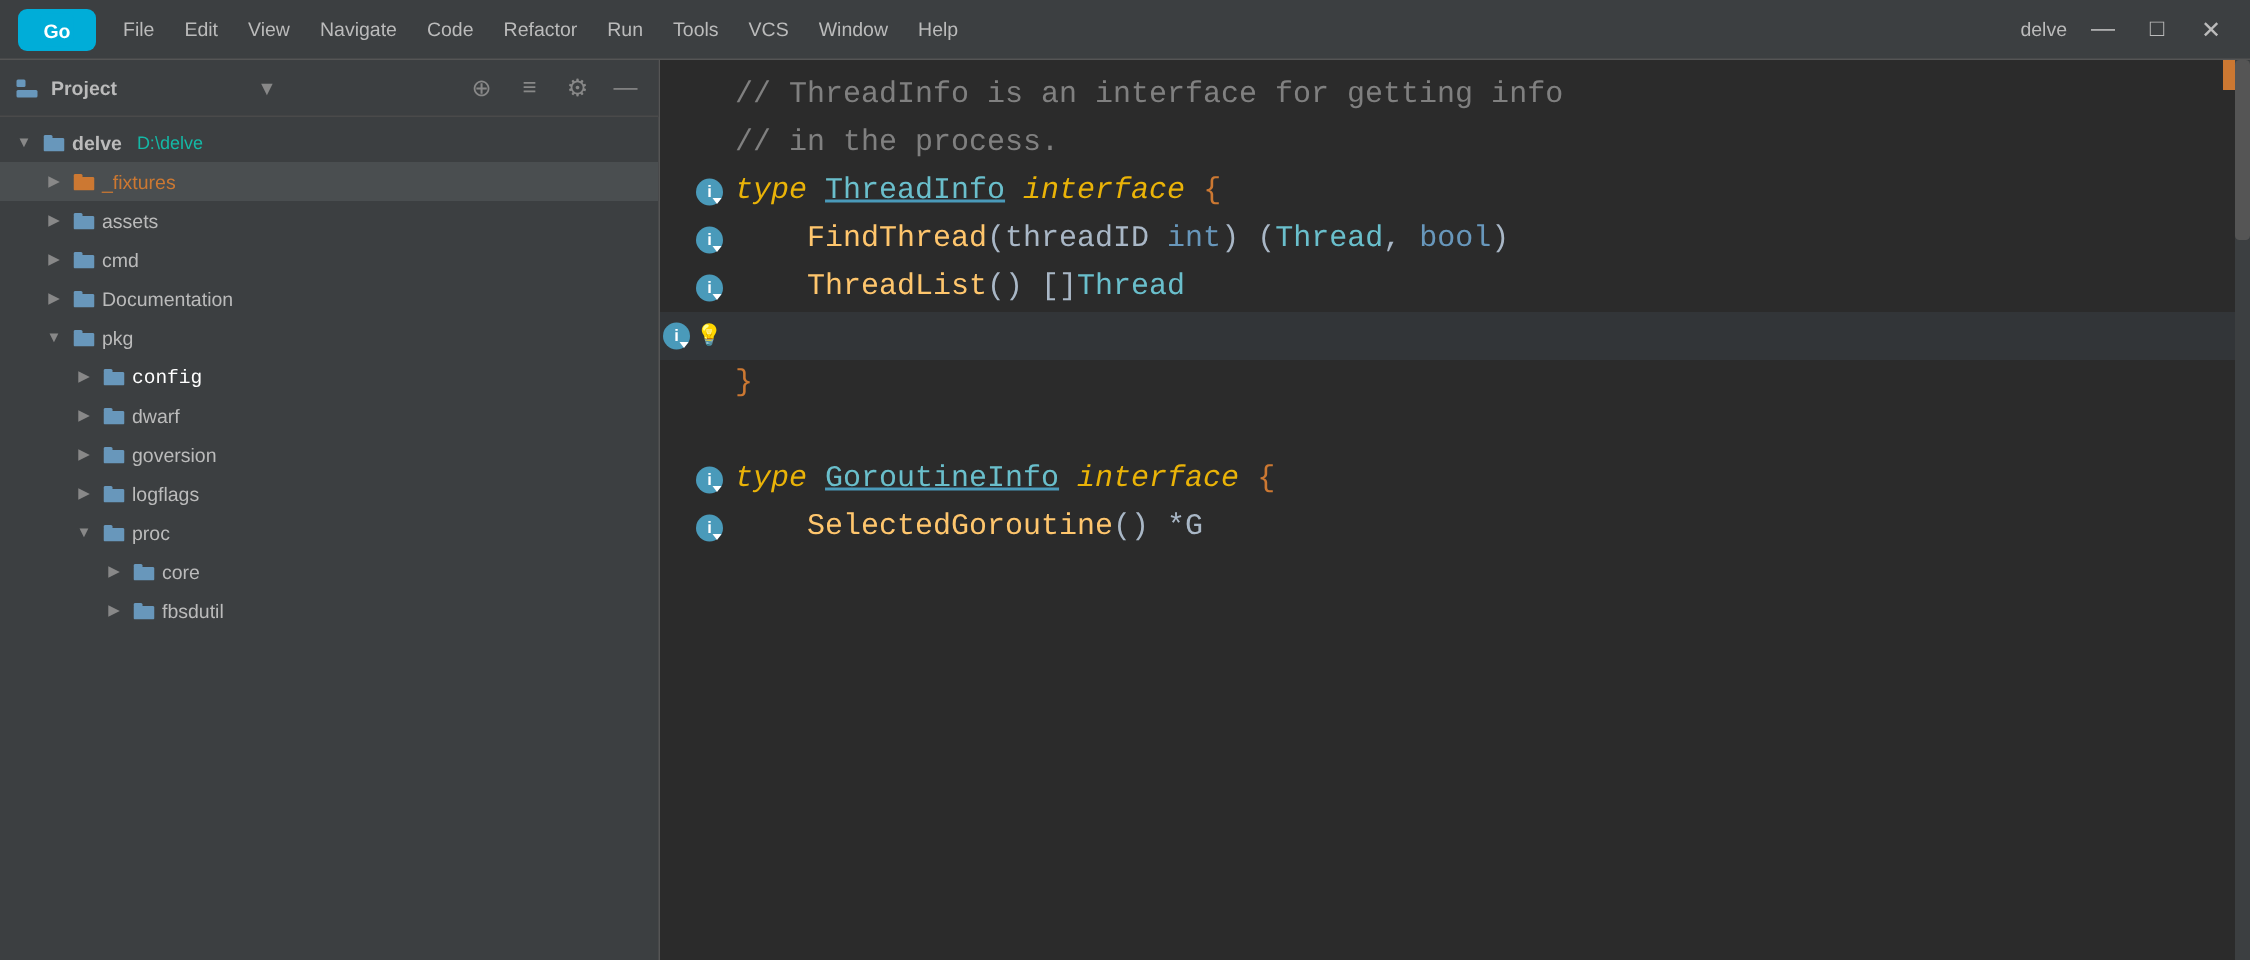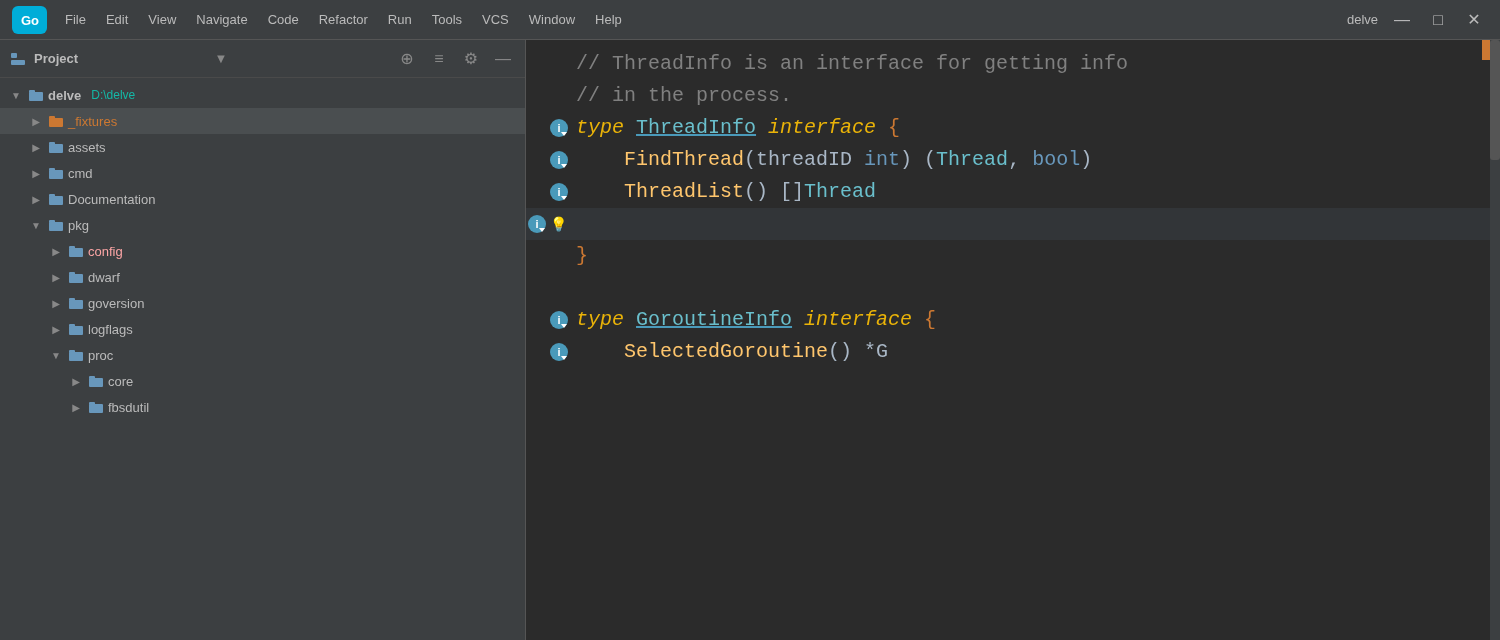--- a/index.html
+++ b/index.html
@@ -18,21 +18,21 @@
       display: flex;
       align-items: center;
       background: #3c3f41;
       height: 40px;
       padding: 0 12px;
       gap: 10px;
       flex-shrink: 0;
       border-bottom: 1px solid #555;
     }
     #app-icon {
-      width: 35px;
+      width: 52px;
       height: 28px;
       background: #00add8;
       border-radius: 6px;
       display: flex;
       align-items: center;
       justify-content: center;
       color: white;
       font-weight: bold;
       font-size: 13px;
       font-family: sans-serif;
@@ -76,21 +76,21 @@
 
     
     #main {
       display: flex;
       flex: 1;
       overflow: hidden;
     }
 
     
     #sidebar {
-      width: 526px;
+      width: 440px;
       background: #3c3f41;
       display: flex;
       flex-direction: column;
       flex-shrink: 0;
       border-right: 1px solid #555;
     }
     #sidebar-header {
       display: flex;
       align-items: center;
       padding: 6px 10px;
@@ -390,21 +390,21 @@
       </div>
 
       <div class="tree-item indent-2">
         <span class="tree-arrow">▶</span>
         <span class="folder-icon">
           <svg viewBox="0 0 14 12">
               <rect x="0" y="3" width="14" height="9" rx="1" fill="#6897bb"></rect>
               <rect x="0" y="1" width="6" height="3" rx="1" fill="#6897bb"></rect>
             </svg>
         </span>
-        <span style="color:#fca5a5;font-size:13px;font-family:Liberation Sans, sans-serif">config</span>
+        <span style="color:#ffffff;font-size:13px;font-family:Liberation Mono, monospace">config</span>
       </div>
 
       <div class="tree-item indent-2">
         <span class="tree-arrow">▶</span>
         <span class="folder-icon">
           <svg viewBox="0 0 14 12">
               <rect x="0" y="3" width="14" height="9" rx="1" fill="#6897bb"></rect>
               <rect x="0" y="1" width="6" height="3" rx="1" fill="#6897bb"></rect>
             </svg>
         </span>

